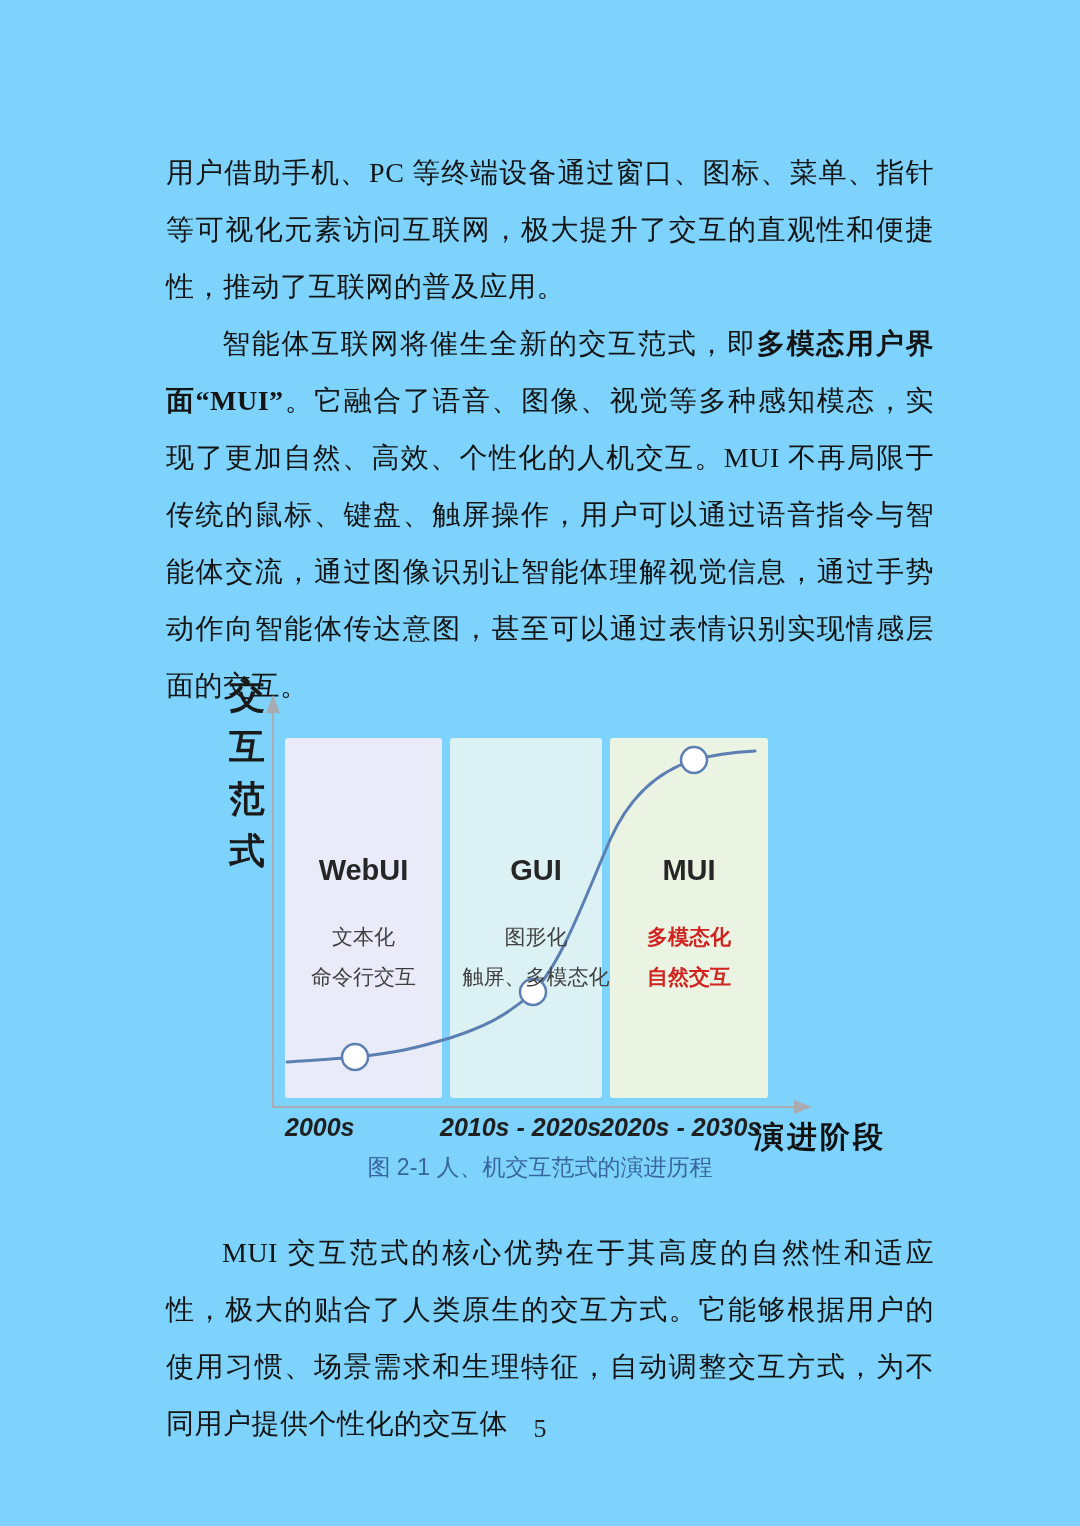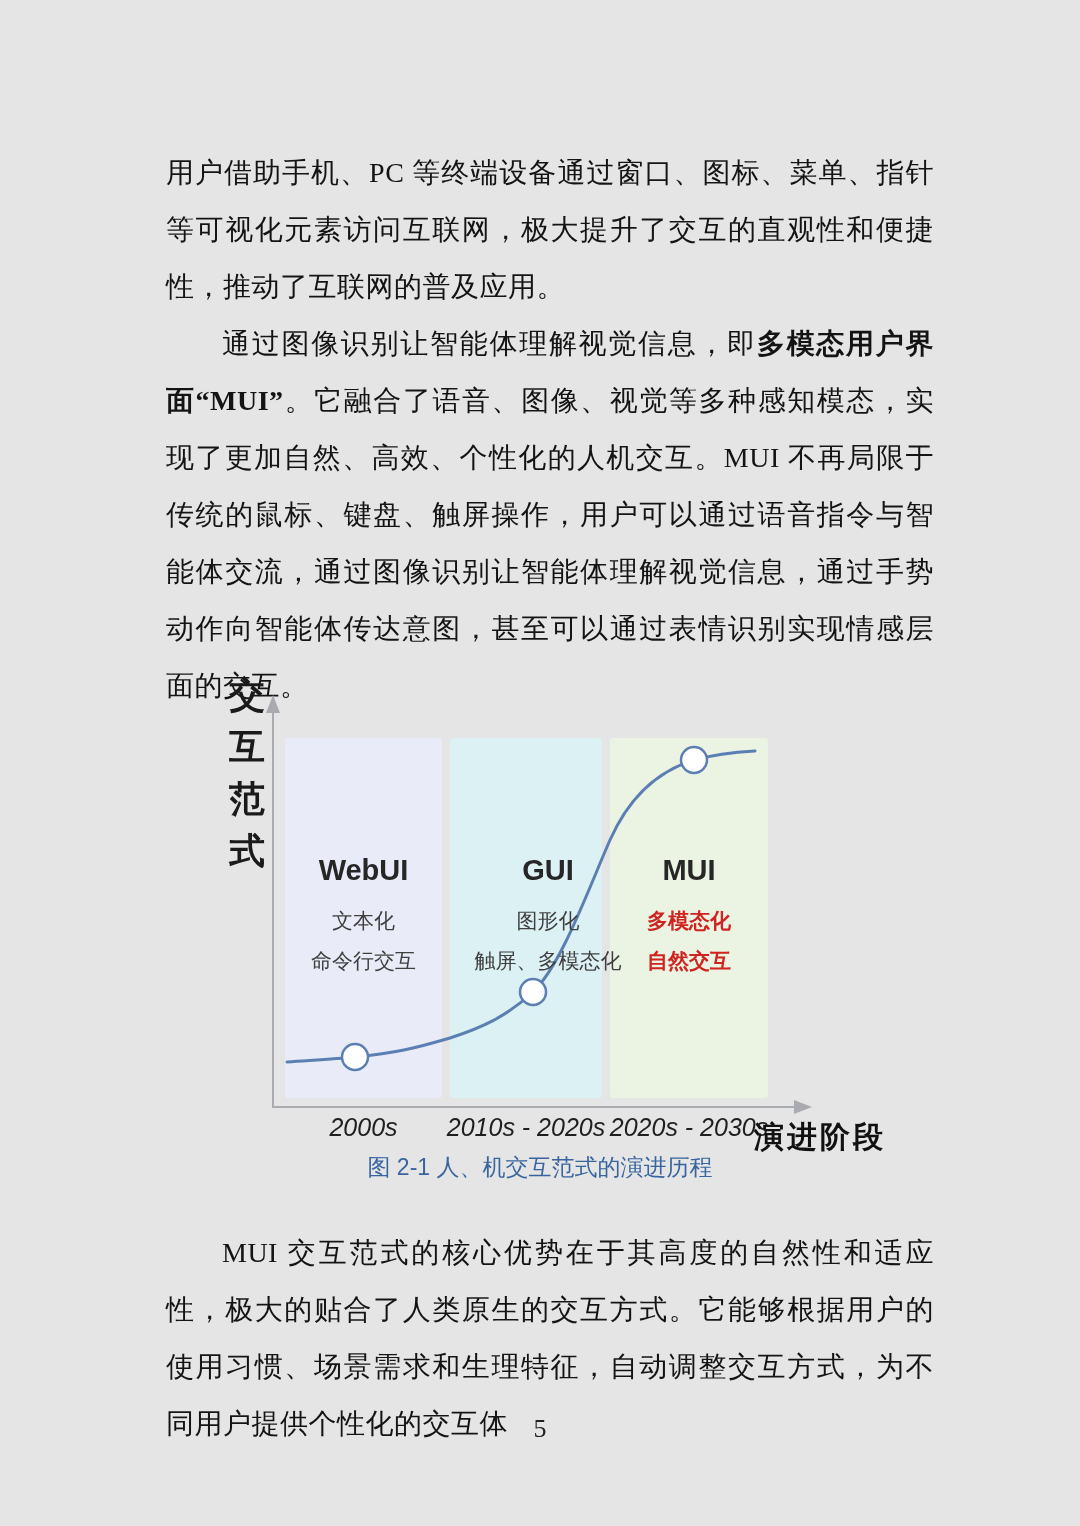--- a/index.html
+++ b/index.html
@@ -1,16 +1,16 @@
 <!DOCTYPE html>
 <html><head>
 <meta charset="utf-8">
 <style>
   html,body{margin:0;padding:0;background:#ffffff;}
-  .page{position:relative;width:1080px;height:1526px;background:#e5e5e5;overflow:hidden;
+  .page{position:relative;width:1080px;height:1526px;background:#7dd3fc;overflow:hidden;
         font-family:"Liberation Serif","DejaVu Serif",serif;color:#141414;}
   
   .bodyblock{position:absolute;left:166px;width:768px;}
   .block-top{top:144px;}
   .block-bottom{top:1224px;}
   .para{margin:0;font-size:28px;line-height:57px;text-align:justify;color:#141414;letter-spacing:0.5px;}
   .p-indent{text-indent:56px;}
   .bold-seg{font-weight:700;}
   
   .figure{position:absolute;left:166px;top:665px;width:800px;height:512px;
@@ -18,44 +18,44 @@
   .yaxis-label{position:absolute;left:60px;top:4px;width:42px;text-align:center;
                font-weight:700;font-size:36px;line-height:52px;color:#1a1a1a;}
   .band{position:absolute;top:73px;height:360px;border-radius:3px;z-index:1;}
   .band-1{left:119px;width:157px;background:#e9ecf8;}
   .band-2{left:284px;width:152px;background:#dcf1f3;}
   .band-3{left:444px;width:158px;background:#ebf3e3;}
   .overlay{position:absolute;left:0;top:0;z-index:2;}
   .band-content{position:absolute;top:73px;height:360px;z-index:3;display:flex;flex-direction:column;
                 align-items:center;padding-top:116px;box-sizing:border-box;}
   .bc-1{left:119px;width:157px;}
-  .bc-2{left:296px;width:172px;}
+  .bc-2{left:284px;width:172px;}
   .bc-3{left:444px;width:158px;}
-  .band-title{font-weight:700;font-size:29px;color:#262626;margin-bottom:14px;}
+  .band-title{font-weight:700;font-size:29px;color:#262626;margin-bottom:30px;}
   .band-desc{font-size:21px;line-height:40px;color:#3f3f3f;white-space:nowrap;text-align:right;}
   .band-desc.red{color:#cf2420;font-weight:700;}
-  .tick{position:absolute;top:448px;text-align:center;font-family:"Liberation Sans","DejaVu Sans",sans-serif;
-        font-style:italic;font-size:25px;color:#1f1f1f;z-index:3;}
+  .tick{position:absolute;top:448px;font-family:"Liberation Sans","DejaVu Sans",sans-serif;
+        font-style:italic;font-size:25px;color:#1f1f1f;z-index:3;font-weight:bold;}
   .tick-1{left:119px;width:157px;}
   .tick-2{left:274px;width:172px;}
   .tick-3{left:434px;width:178px;}
   .evolution-label{position:absolute;left:588px;top:452px;font-weight:700;font-size:30px;
                    letter-spacing:3px;color:#111;z-index:3;}
   .caption{position:absolute;left:0;top:1152px;width:1080px;text-align:center;
            font-family:"Liberation Sans","DejaVu Sans",sans-serif;font-size:23px;color:#38659f;}
   .pagenum{position:absolute;left:0;top:1414px;width:1080px;text-align:center;font-size:26px;color:#222;}
 </style>
 </head>
 <body>
 
 <div class="page">
 
   <div class="bodyblock block-top">
     <p class="para">用户借助手机、PC 等终端设备通过窗口、图标、菜单、指针等可视化元素访问互联网，极大提升了交互的直观性和便捷性，推动了互联网的普及应用。</p>
-    <p class="para p-indent"><span>通过图像识别让智能体理解视觉信息，即</span><span class="bold-seg">多模态用户界面“MUI”</span><span>。它融合了语音、图像、视觉等多种感知模态，实现了更加自然、高效、个性化的人机交互。MUI 不再局限于传统的鼠标、键盘、触屏操作，用户可以通过语音指令与智能体交流，通过图像识别让智能体理解视觉信息，通过手势动作向智能体传达意图，甚至可以通过表情识别实现情感层面的交互。</span></p>
+    <p class="para p-indent"><span>智能体互联网将催生全新的交互范式，即</span><span class="bold-seg">多模态用户界面“MUI”</span><span>。它融合了语音、图像、视觉等多种感知模态，实现了更加自然、高效、个性化的人机交互。MUI 不再局限于传统的鼠标、键盘、触屏操作，用户可以通过语音指令与智能体交流，通过图像识别让智能体理解视觉信息，通过手势动作向智能体传达意图，甚至可以通过表情识别实现情感层面的交互。</span></p>
   </div>
 
   <div class="figure">
 
     <div class="yaxis-label">
       <div>交</div>
       <div>互</div>
       <div>范</div>
       <div>式</div>
     </div>

